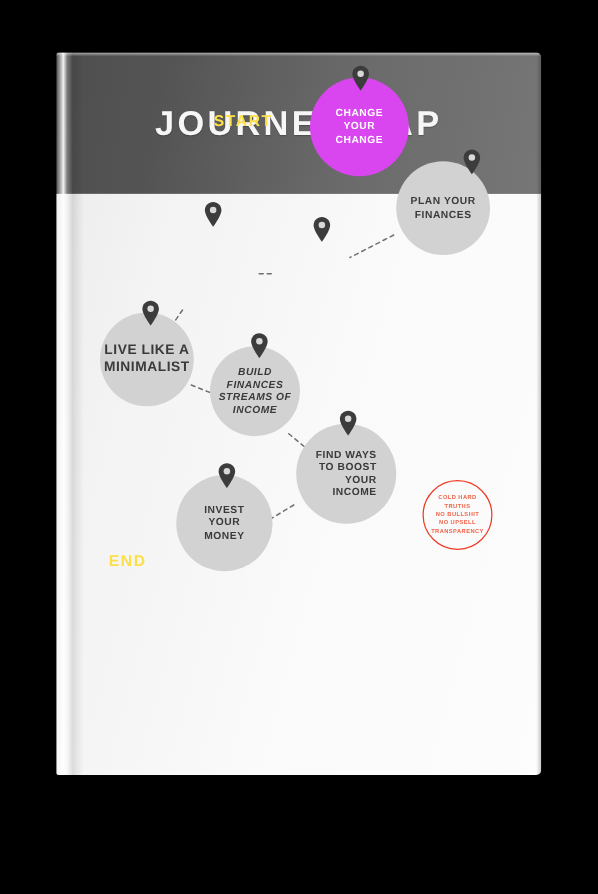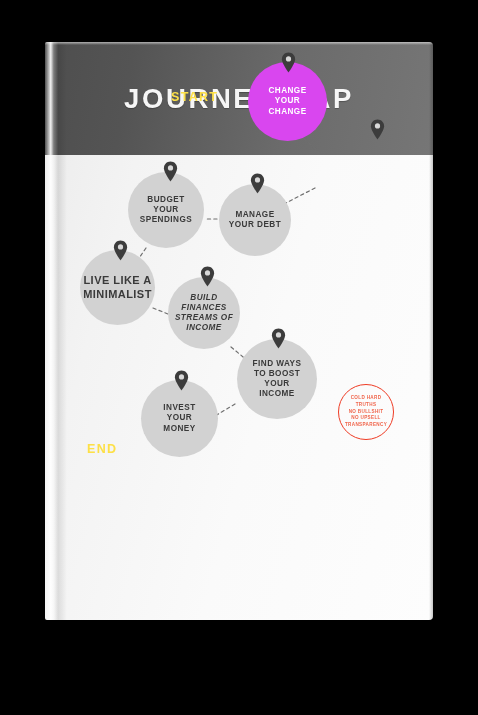--- a/index.html
+++ b/index.html
@@ -191,54 +191,51 @@
         <line x1="190" y1="362" x2="170" y2="374" stroke="#6f6f6f" stroke-width="1.2" stroke-dasharray="3.2 3.2" stroke-linecap="round"></line>
       </svg>
 
   <div class="node red" style="left: 203px; top: 20px; width: 79px; height: 79px;">
         <div class="node-label" style="font-size: 8.2px;"><span>CHANGE</span><br><span>YOUR</span><br><span>CHANGE</span></div>
       </div>
       <div class="pin" style="left: 236px; top: 10px;"><svg viewBox="0 0 15 21" width="15" height="21">
           <path d="M7.5 0.6 C3.7 0.6 0.9 3.5 0.9 7.2 C0.9 11.6 7.5 20.4 7.5 20.4 C7.5 20.4 14.1 11.6 14.1 7.2 C14.1 3.5 11.3 0.6 7.5 0.6 Z" fill="#3c3c3c"></path>
           <circle cx="7.5" cy="6.9" r="2.6" fill="#d8d8d8"></circle>
         </svg></div>
+      <div class="node grey" style="left: 272px; top: 87px; width: 75px; height: 75px;">
+        <div class="node-label" style="font-size: 8.2px;"><span>PLAN YOUR</span><br><span>FINANCES</span></div>
+      </div>
       <div class="pin" style="left: 325px; top: 77px;"><svg viewBox="0 0 15 21" width="15" height="21">
           <path d="M7.5 0.6 C3.7 0.6 0.9 3.5 0.9 7.2 C0.9 11.6 7.5 20.4 7.5 20.4 C7.5 20.4 14.1 11.6 14.1 7.2 C14.1 3.5 11.3 0.6 7.5 0.6 Z" fill="#3c3c3c"></path>
           <circle cx="7.5" cy="6.9" r="2.6" fill="#d8d8d8"></circle>
         </svg></div>
-      <div class="node grey" style="left: 83px; top: 130px; width: 76px; height: 76px;">
-        <div class="node-label" style="font-size: 8.2px;"><span>BUDGET YOUR</span><br><span>SPENDINGS</span></div>
-      </div>
       <div class="pin" style="left: 118px; top: 119px;"><svg viewBox="0 0 15 21" width="15" height="21">
           <path d="M7.5 0.6 C3.7 0.6 0.9 3.5 0.9 7.2 C0.9 11.6 7.5 20.4 7.5 20.4 C7.5 20.4 14.1 11.6 14.1 7.2 C14.1 3.5 11.3 0.6 7.5 0.6 Z" fill="#3c3c3c"></path>
           <circle cx="7.5" cy="6.9" r="2.6" fill="#d8d8d8"></circle>
         </svg></div>
-      <div class="node grey" style="left: 174px; top: 142px; width: 72px; height: 72px;">
-        <div class="node-label" style="font-size: 8.2px;"><span>MANAGE</span><br><span>YOUR DEBT</span></div>
-      </div>
       <div class="pin" style="left: 205px; top: 131px;"><svg viewBox="0 0 15 21" width="15" height="21">
           <path d="M7.5 0.6 C3.7 0.6 0.9 3.5 0.9 7.2 C0.9 11.6 7.5 20.4 7.5 20.4 C7.5 20.4 14.1 11.6 14.1 7.2 C14.1 3.5 11.3 0.6 7.5 0.6 Z" fill="#3c3c3c"></path>
           <circle cx="7.5" cy="6.9" r="2.6" fill="#d8d8d8"></circle>
         </svg></div>
       <div class="node grey" style="left: 35px; top: 208px; width: 75px; height: 75px;">
         <div class="node-label" style="font-size: 11px;"><span>LIVE LIKE A</span><br><span>MINIMALIST</span></div>
       </div>
       <div class="pin" style="left: 68px; top: 198px;"><svg viewBox="0 0 15 21" width="15" height="21">
           <path d="M7.5 0.6 C3.7 0.6 0.9 3.5 0.9 7.2 C0.9 11.6 7.5 20.4 7.5 20.4 C7.5 20.4 14.1 11.6 14.1 7.2 C14.1 3.5 11.3 0.6 7.5 0.6 Z" fill="#3c3c3c"></path>
           <circle cx="7.5" cy="6.9" r="2.6" fill="#d8d8d8"></circle>
         </svg></div>
       <div class="node grey" style="left: 123px; top: 235px; width: 72px; height: 72px;">
         <div class="node-label" style="font-size: 8.2px; font-style: italic;"><span>BUILD</span><br><span>FINANCES</span><br><span>STREAMS OF</span><br><span>INCOME</span></div>
       </div>
       <div class="pin" style="left: 155px; top: 224px;"><svg viewBox="0 0 15 21" width="15" height="21">
           <path d="M7.5 0.6 C3.7 0.6 0.9 3.5 0.9 7.2 C0.9 11.6 7.5 20.4 7.5 20.4 C7.5 20.4 14.1 11.6 14.1 7.2 C14.1 3.5 11.3 0.6 7.5 0.6 Z" fill="#3c3c3c"></path>
           <circle cx="7.5" cy="6.9" r="2.6" fill="#d8d8d8"></circle>
         </svg></div>
       <div class="node grey" style="left: 192px; top: 297px; width: 80px; height: 80px;">
-        <div class="node-label" style="font-size: 8.2px;"><span>FIND WAYS</span><br><span>TO BOOST</span><br><span>YOUR</span><br><span>INCOME</span></div>
+        <div class="node-label" style="font-size: 8.2px; text-align: right;"><span>FIND WAYS</span><br><span>TO BOOST</span><br><span>YOUR</span><br><span>INCOME</span></div>
       </div>
       <div class="pin" style="left: 226px; top: 286px;"><svg viewBox="0 0 15 21" width="15" height="21">
           <path d="M7.5 0.6 C3.7 0.6 0.9 3.5 0.9 7.2 C0.9 11.6 7.5 20.4 7.5 20.4 C7.5 20.4 14.1 11.6 14.1 7.2 C14.1 3.5 11.3 0.6 7.5 0.6 Z" fill="#3c3c3c"></path>
           <circle cx="7.5" cy="6.9" r="2.6" fill="#d8d8d8"></circle>
         </svg></div>
       <div class="node grey" style="left: 96px; top: 338px; width: 77px; height: 77px;">
         <div class="node-label" style="font-size: 8.2px;"><span>INVEST</span><br><span>YOUR</span><br><span>MONEY</span></div>
       </div>
       <div class="pin" style="left: 129px; top: 328px;"><svg viewBox="0 0 15 21" width="15" height="21">
           <path d="M7.5 0.6 C3.7 0.6 0.9 3.5 0.9 7.2 C0.9 11.6 7.5 20.4 7.5 20.4 C7.5 20.4 14.1 11.6 14.1 7.2 C14.1 3.5 11.3 0.6 7.5 0.6 Z" fill="#3c3c3c"></path>

